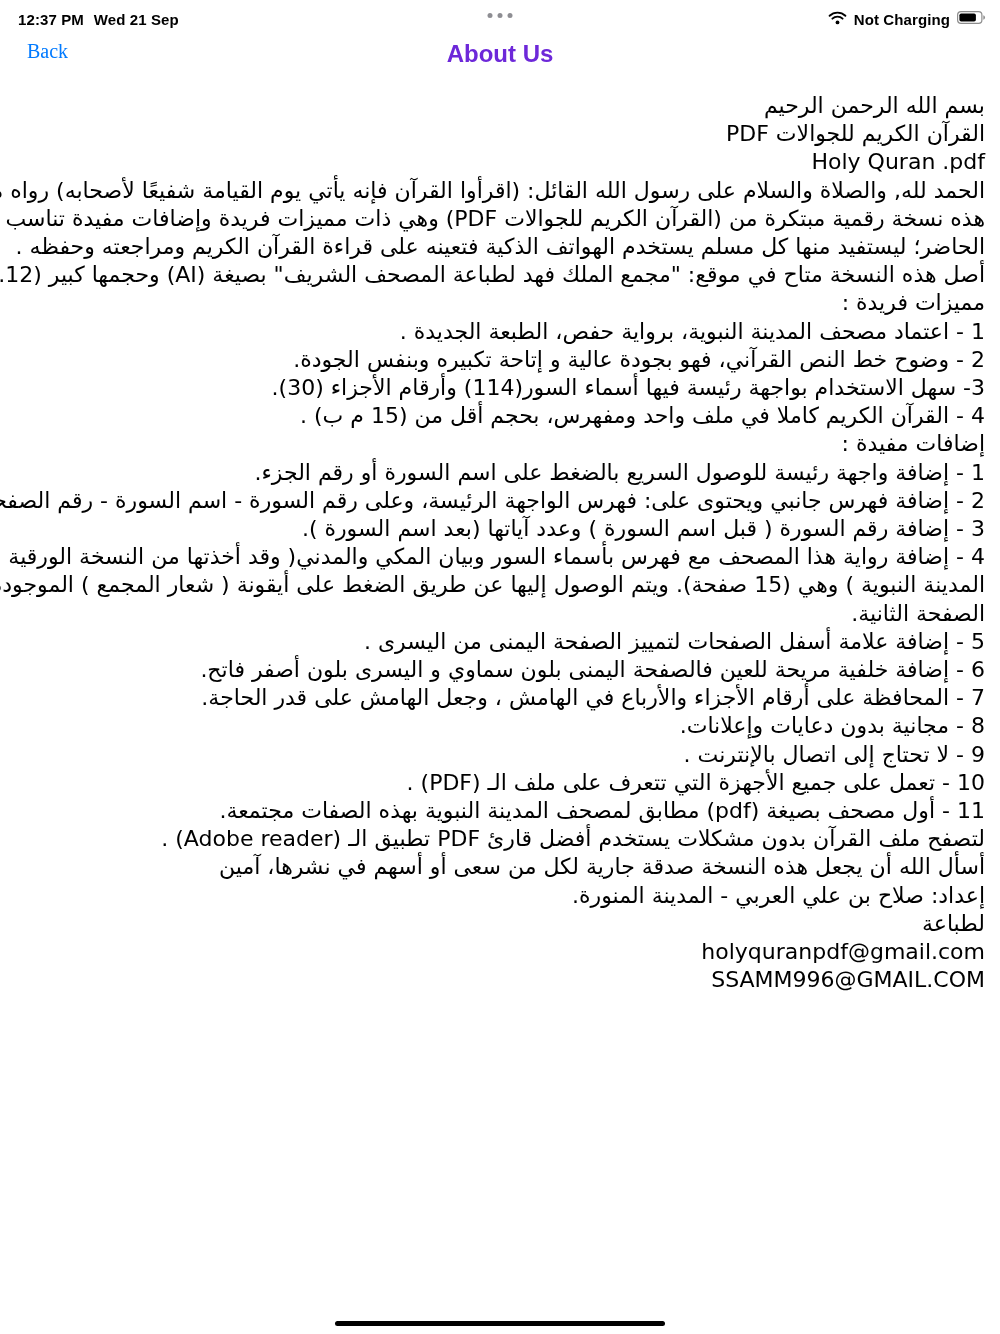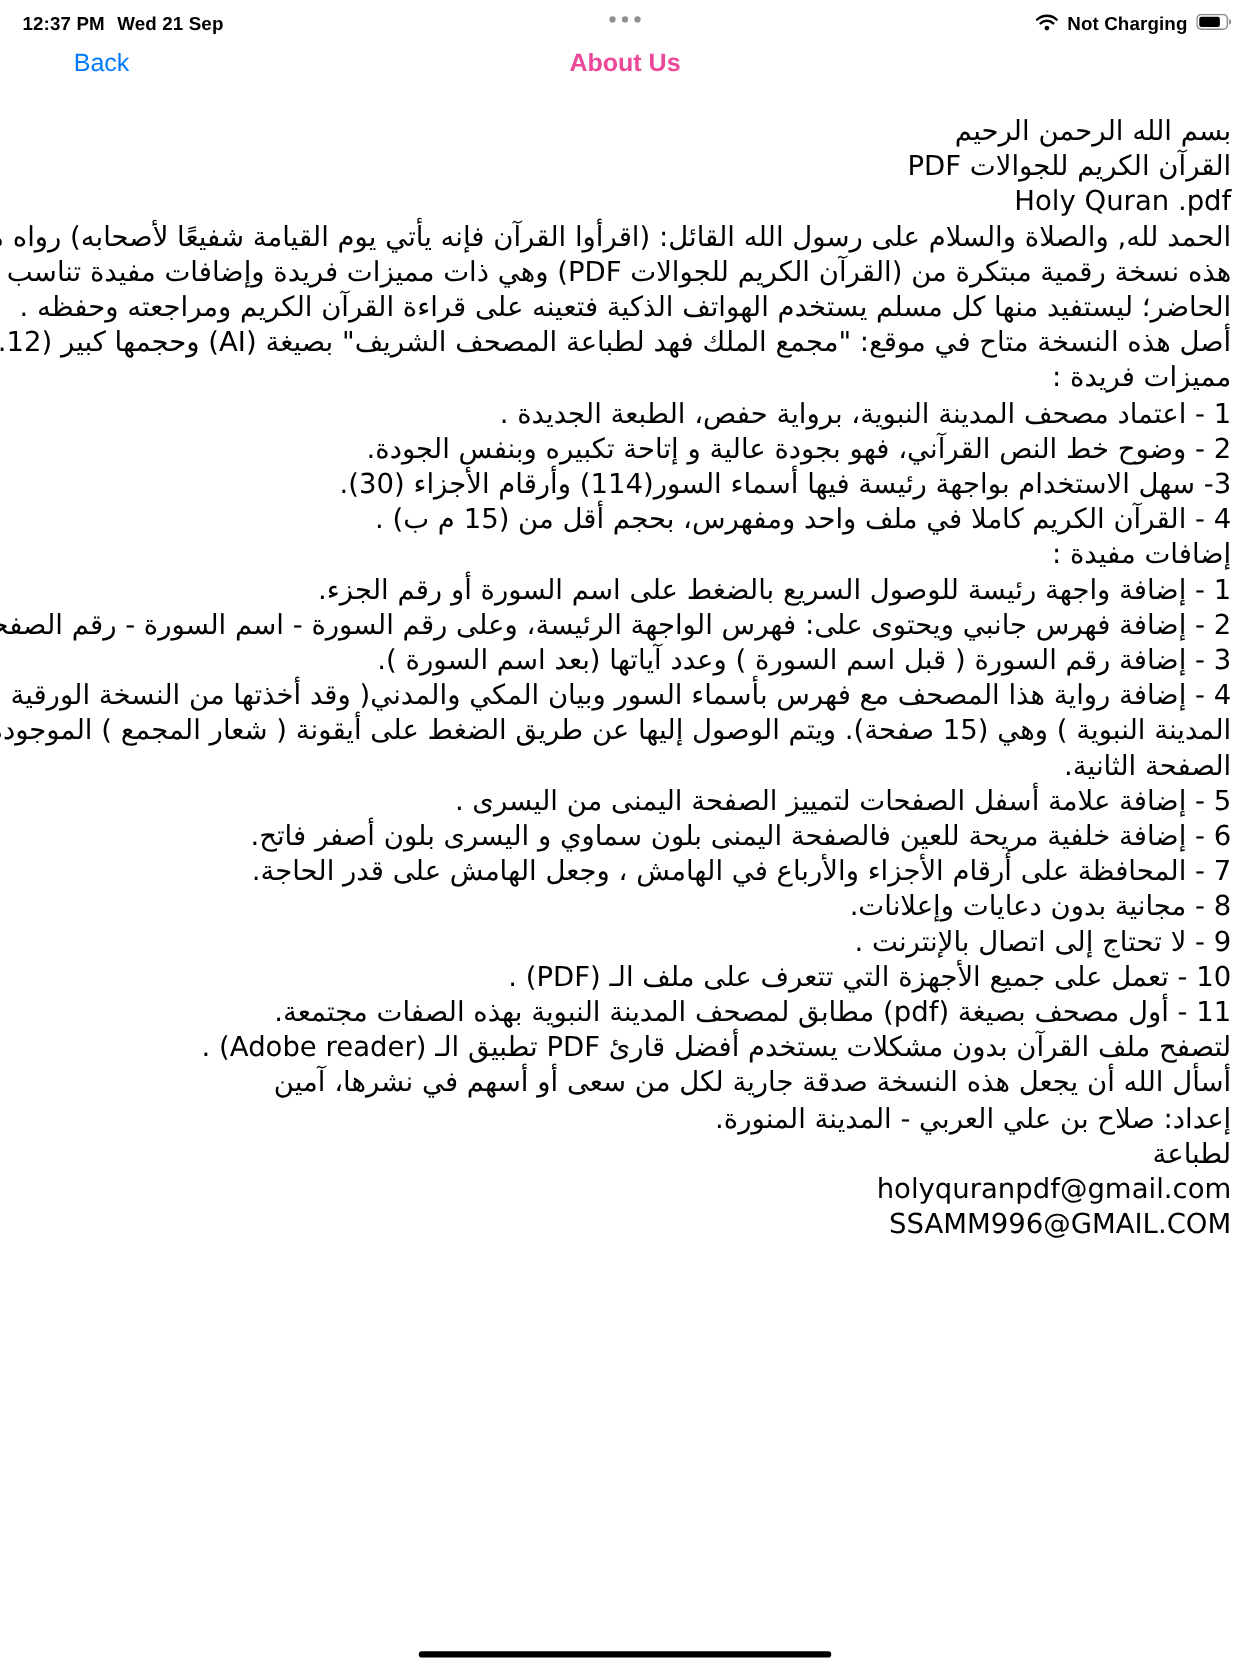--- a/index.html
+++ b/index.html
@@ -26,27 +26,27 @@
     display: flex; gap: 5px; align-items: center;
   }
   .dot { width: 5px; height: 5px; border-radius: 50%; background: #8e8e93; }
   .status-right { display: flex; align-items: flex-start; gap: 7px; }
   .icon { display: inline-flex; align-items: center; }
 
   
   .nav-bar { position: absolute; top: 34px; left: 0; right: 0; height: 46px; }
   .back-button {
     position: absolute; left: 27px; top: 6px;
-    font-family: Liberation Sans, sans-serif;
-    font-size: 20px; color: #007AFF; cursor: pointer; text-decoration: none; margin-left: 32px;
+    font-family: Liberation Serif, serif;
+    font-size: 20px; color: #007AFF; cursor: pointer; text-decoration: none;
   }
   .nav-title {
     position: absolute; left: 0; right: 0; top: 6px; text-align: center;
     font-family: "Liberation Sans", sans-serif;
-    font-size: 20px; font-weight: bold; color: #ec4899;
+    font-size: 24px; font-weight: bold; color: #6d28d9;
   }
 
   
   .content {
     position: absolute; top: 92px; left: 15px; right: 15px;
     direction: rtl; text-align: right;
     font-size: 22px; line-height: 28.2px; color: #000;
   }
   .content .line { white-space: nowrap; }
 

